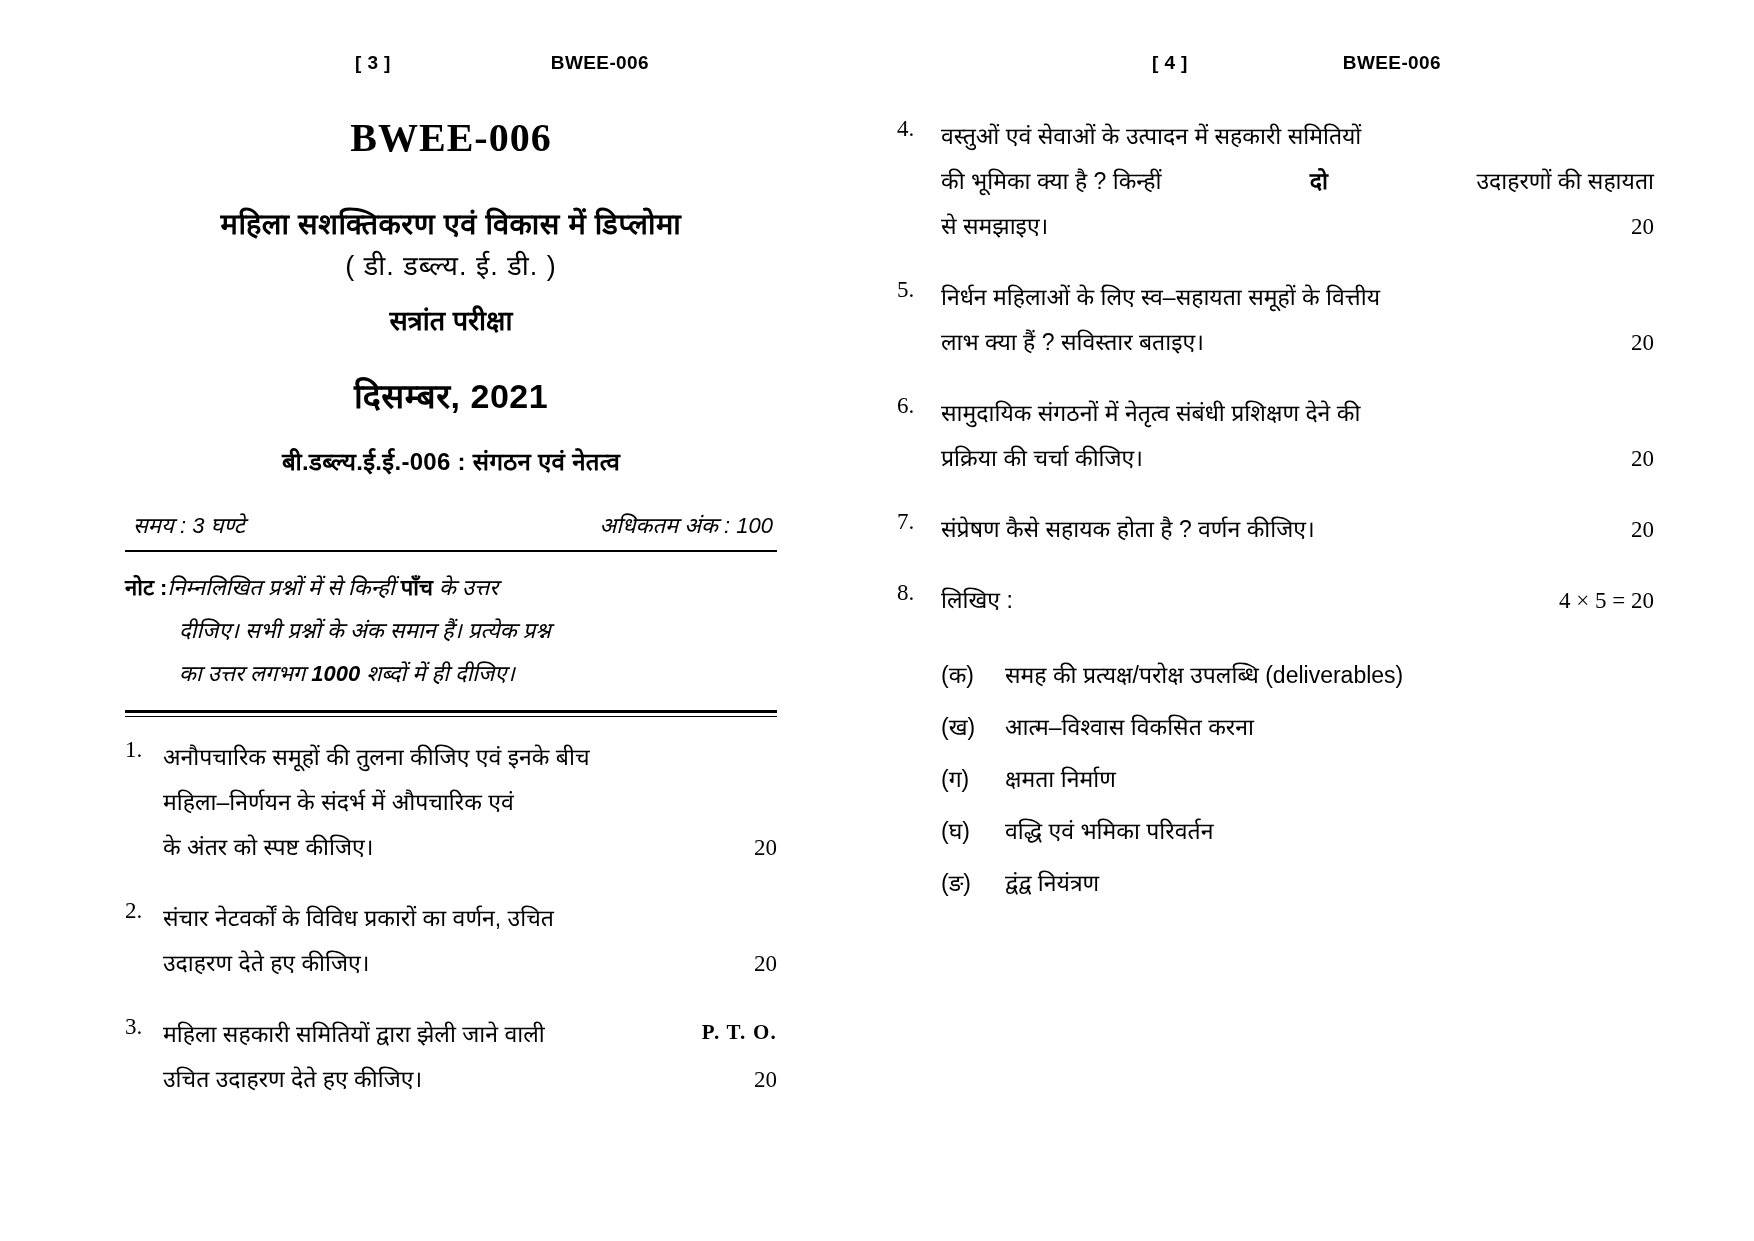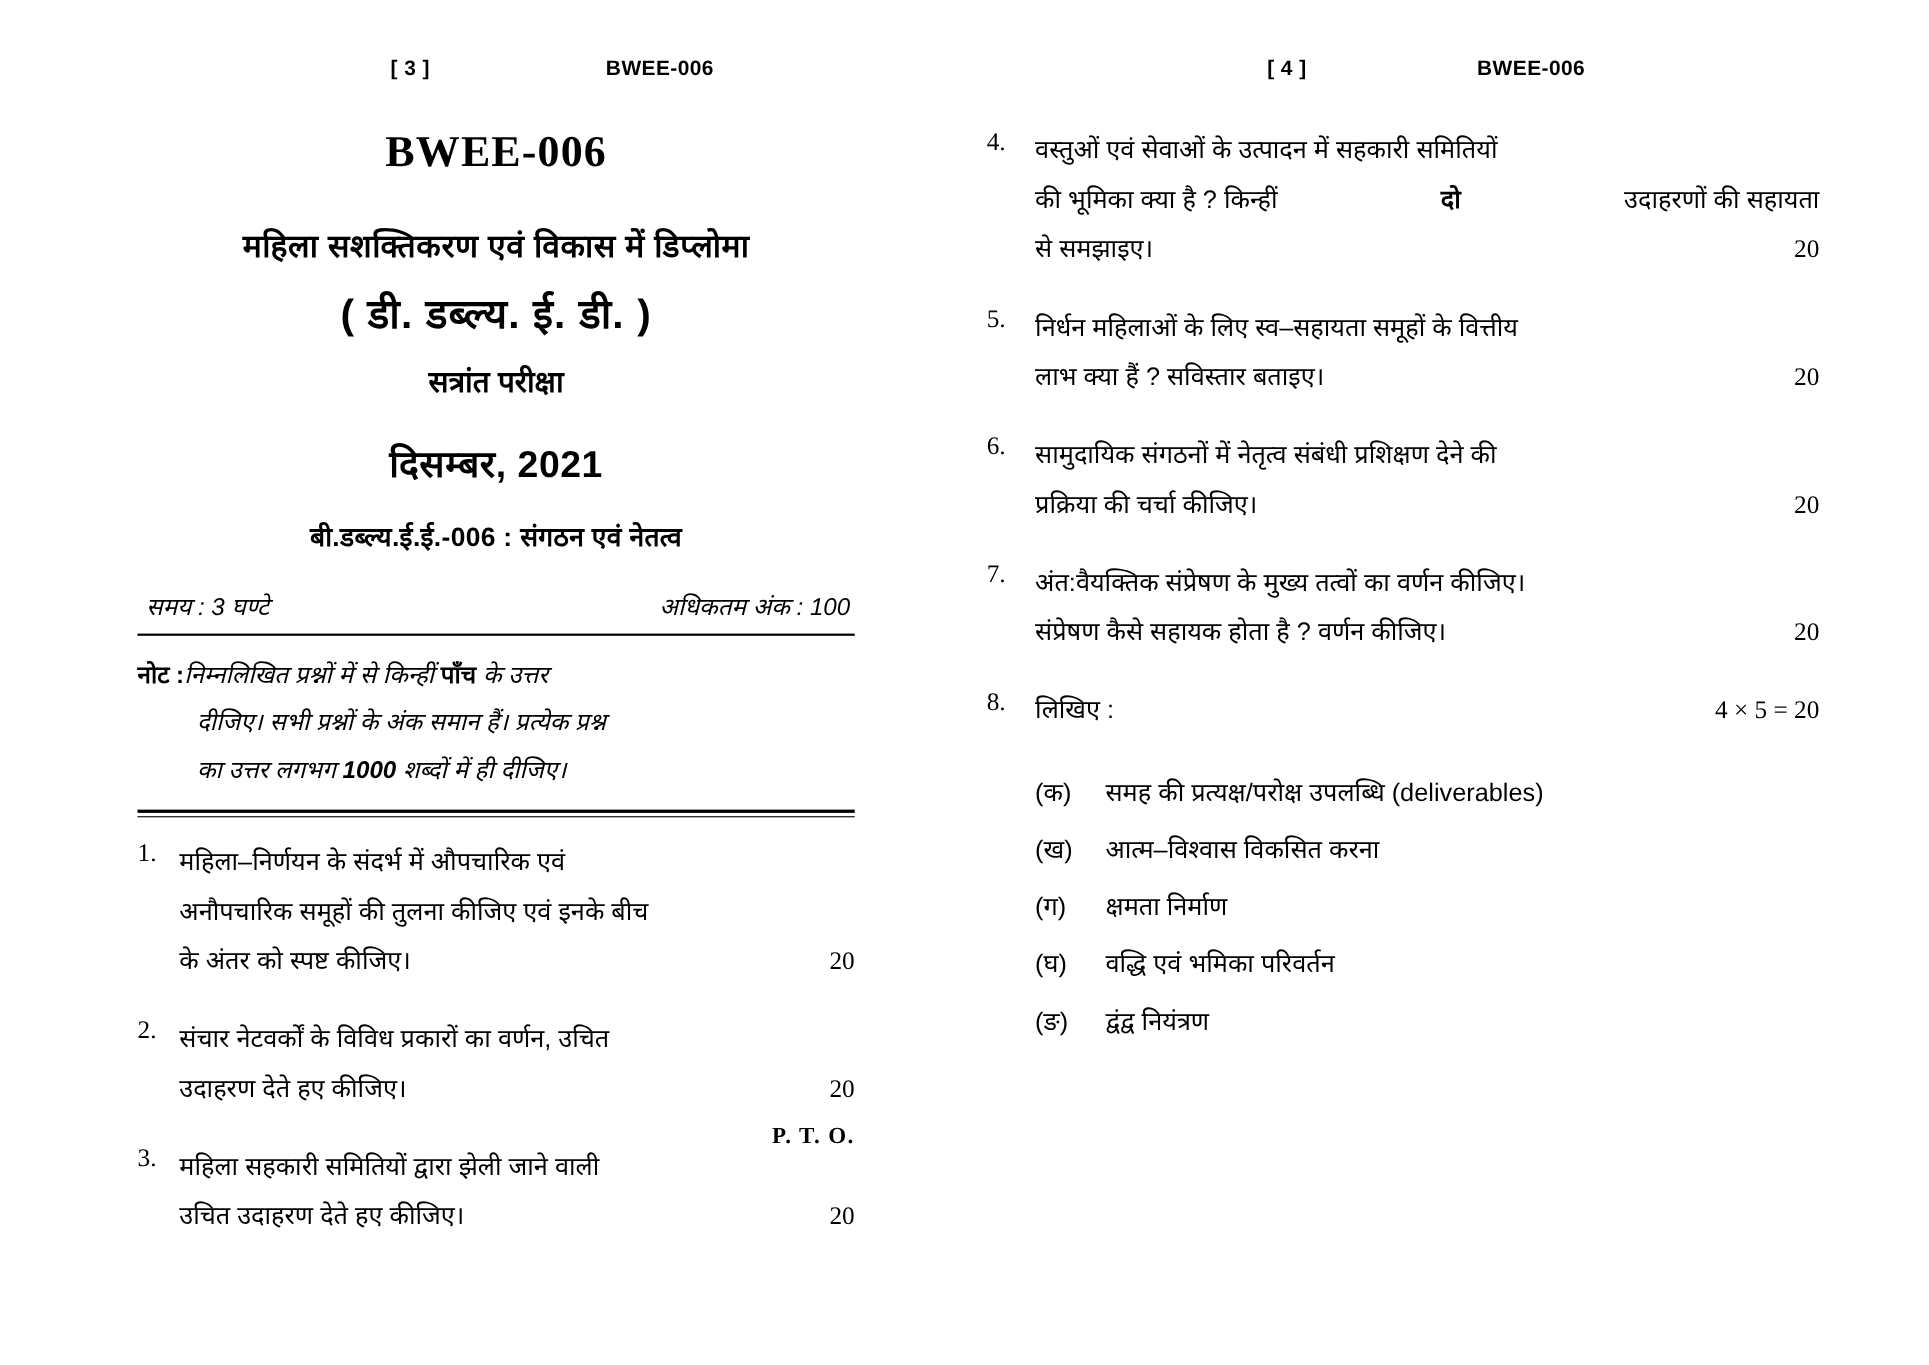--- a/index.html
+++ b/index.html
@@ -52,23 +52,23 @@
   }
   .prog-title {
     font-family: "Liberation Sans", "DejaVu Sans", sans-serif;
     font-weight: bold;
     font-size: 29px;
     margin-top: 42px;
     letter-spacing: .5px;
   }
   .prog-abbr {
     font-family: "Liberation Sans", "DejaVu Sans", sans-serif;
-    font-weight: bold;
-    font-size: 37px;
-    margin-top: 16px;
+    font-weight: normal;
+    font-size: 27px;
+    margin-top: 4px;
     letter-spacing: 1px;
   }
   .exam-type {
     font-family: "Liberation Sans", "DejaVu Sans", sans-serif;
     font-weight: bold;
     font-size: 27px;
     margin-top: 18px;
   }
   .session {
     font-family: "Liberation Sans", "DejaVu Sans", sans-serif;
@@ -223,22 +223,22 @@
     </div>
   </div>
 
   <div class="rule-double"></div>
 
   <div class="qlist">
 
     <div class="qitem">
       <div class="qnum">1.</div>
       <div class="qbody">
+        <div class="qline">अनौपचारिक  समूहों  की  तुलना  कीजिए  एवं  इनके  बीच</div>
         <div class="qline">महिला–निर्णयन      के      संदर्भ      में      औपचारिक      एवं</div>
-        <div class="qline">अनौपचारिक  समूहों  की  तुलना  कीजिए  एवं  इनके  बीच</div>
         <div class="qline">
           <span class="spread">
             <span>के  अंतर  को  स्पष्ट  कीजिए।</span>
             <span class="marks">20</span>
           </span>
         </div>
       </div>
     </div>
 
     <div class="qitem">
@@ -321,21 +321,20 @@
             <span>प्रक्रिया  की  चर्चा  कीजिए।</span>
             <span class="marks">20</span>
           </span>
         </div>
       </div>
     </div>
 
     <div class="qitem">
       <div class="qnum">7.</div>
       <div class="qbody">
-        <div class="qline">अंत:वैयक्तिक  संप्रेषण  के  मुख्य  तत्वों  का  वर्णन  कीजिए।</div>
         <div class="qline">
           <span class="spread">
             <span>संप्रेषण  कैसे  सहायक  होता  है ?  वर्णन  कीजिए।</span>
             <span class="marks">20</span>
           </span>
         </div>
       </div>
     </div>
 
     <div class="qitem">

